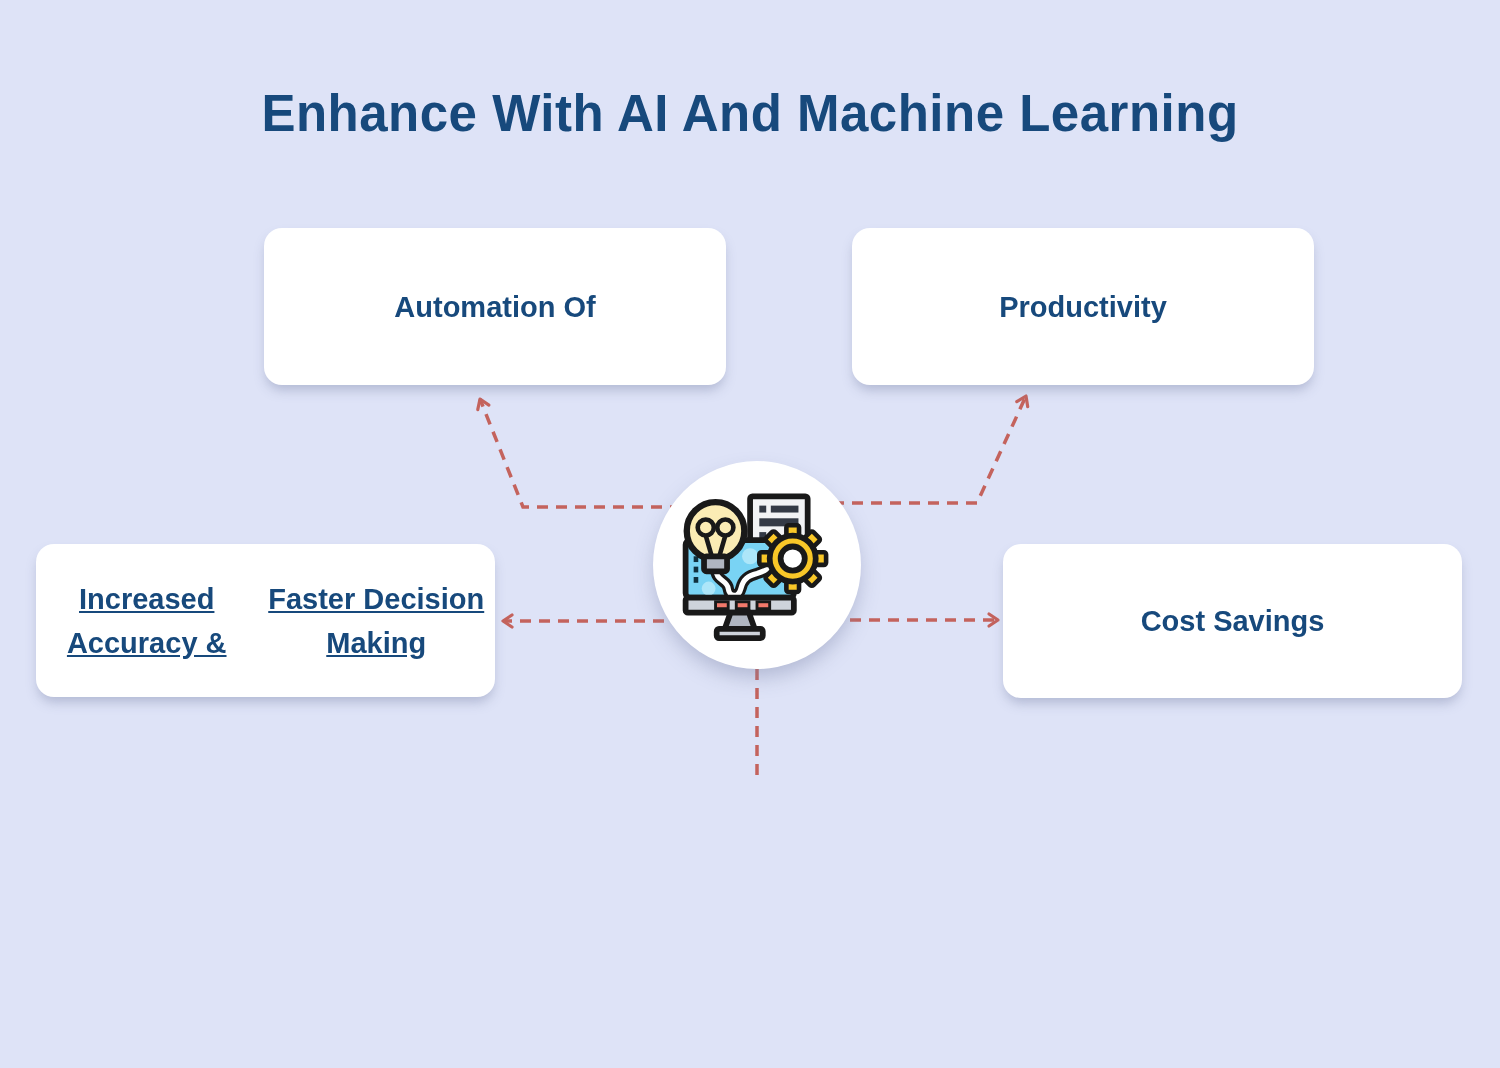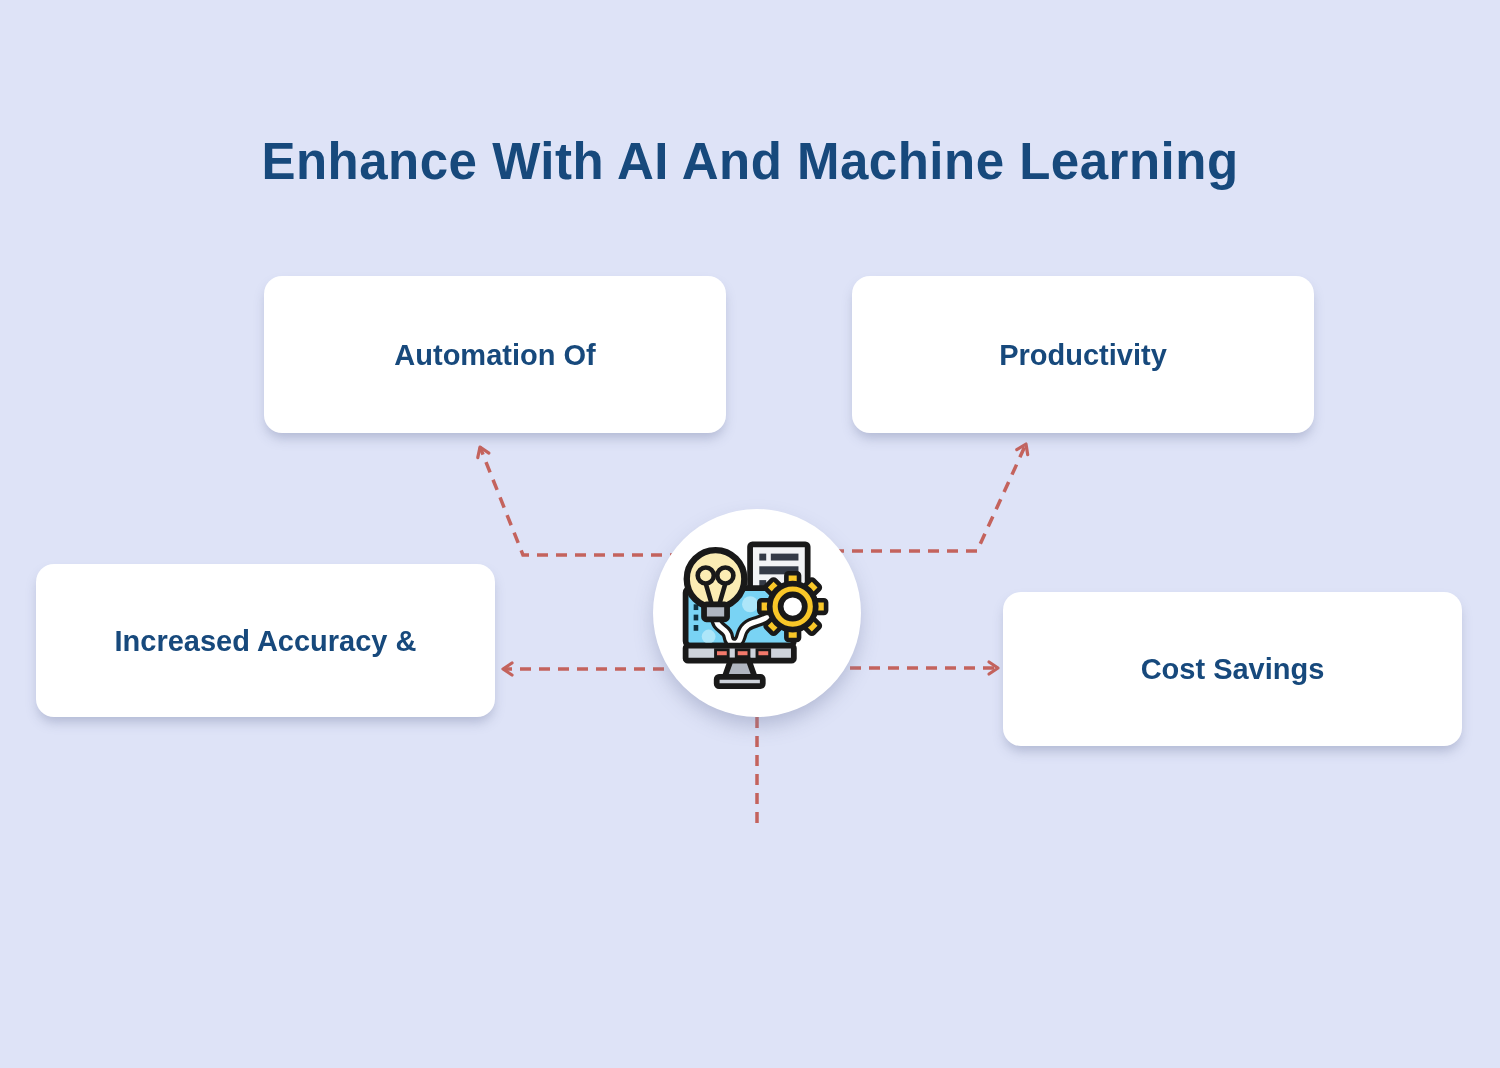--- a/index.html
+++ b/index.html
@@ -10,21 +10,20 @@
     --shadow:rgba(125,134,168,.45);
   }
   *{margin:0;padding:0;box-sizing:border-box;}
   html,body{background:var(--bg);}
   .canvas{
     position:relative;
     width:1500px;height:783px;
     background:var(--bg);
     overflow:hidden;
     font-family:"Liberation Sans","DejaVu Sans",sans-serif;
-    margin-top:48px;
   }
   .title{
     position:absolute;left:0;top:84px;width:100%;
     text-align:center;
     font-size:51px;font-weight:700;letter-spacing:.5px;
     color:var(--text);
   }
   .connectors{position:absolute;left:0;top:0;z-index:1;}
   .connector{
     fill:none;stroke:var(--arrow);stroke-width:3.5;
@@ -37,21 +36,21 @@
     border-radius:18px;
     box-shadow:0 7px 12px -2px var(--shadow);
     display:flex;flex-direction:row;align-items:center;justify-content:center;
     text-align:center;
     color:var(--text);
     font-size:29px;font-weight:600;line-height:44px;
   }
   .card .line{display:block;}
   .card-automation{left:264px;top:228px;width:462px;height:157px;}
   .card-efficiency{left:852px;top:228px;width:462px;height:157px;}
-  .card-accuracy{left:36px;top:516px;width:459px;height:153px;}
+  .card-accuracy{left:36px;top:544px;width:459px;height:153px;text-decoration:underline;}
   .card-cost{left:1003px;top:544px;width:459px;height:154px;}
   .card-immunity{left:527px;top:831px;width:460px;height:156px;}
   .center-circle{
     position:absolute;z-index:2;
     left:653px;top:461px;width:208px;height:208px;
     background:var(--card);border-radius:50%;
     box-shadow:0 10px 20px -2px var(--shadow);
     display:flex;align-items:center;justify-content:center;
   }
 </style>
@@ -78,20 +77,21 @@
   <div class="card card-automation">
     <span class="line">Automation Of</span>
   </div>
 
   <div class="card card-efficiency">
     <span class="line">Productivity</span>
   </div>
 
   <div class="card card-accuracy">
     <span class="line">Increased Accuracy &amp;</span>
+    <span class="line">Faster Decision Making</span>
   </div>
 
   <div class="card card-cost">
     <span class="line">Cost Savings</span>
     <span class="line"></span>
   </div>
 
   <div class="card card-immunity">
   </div>
 

